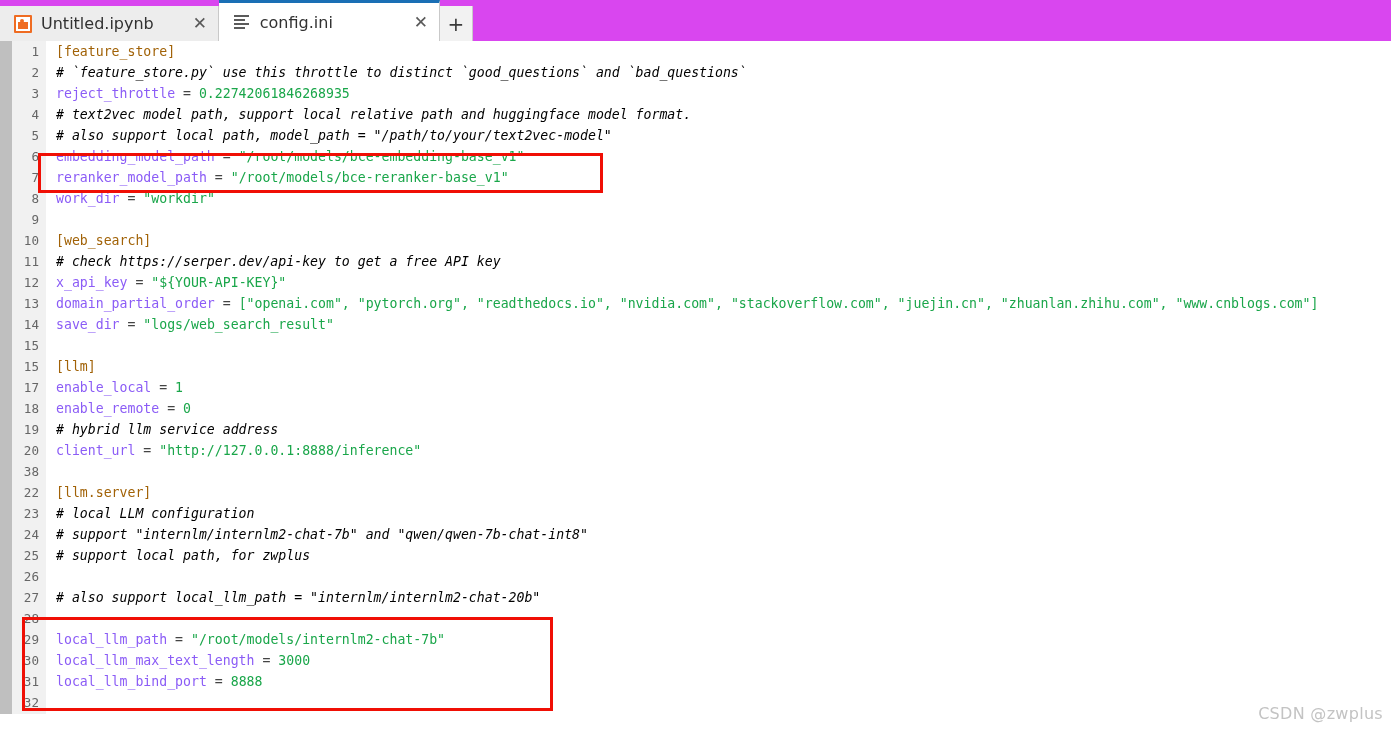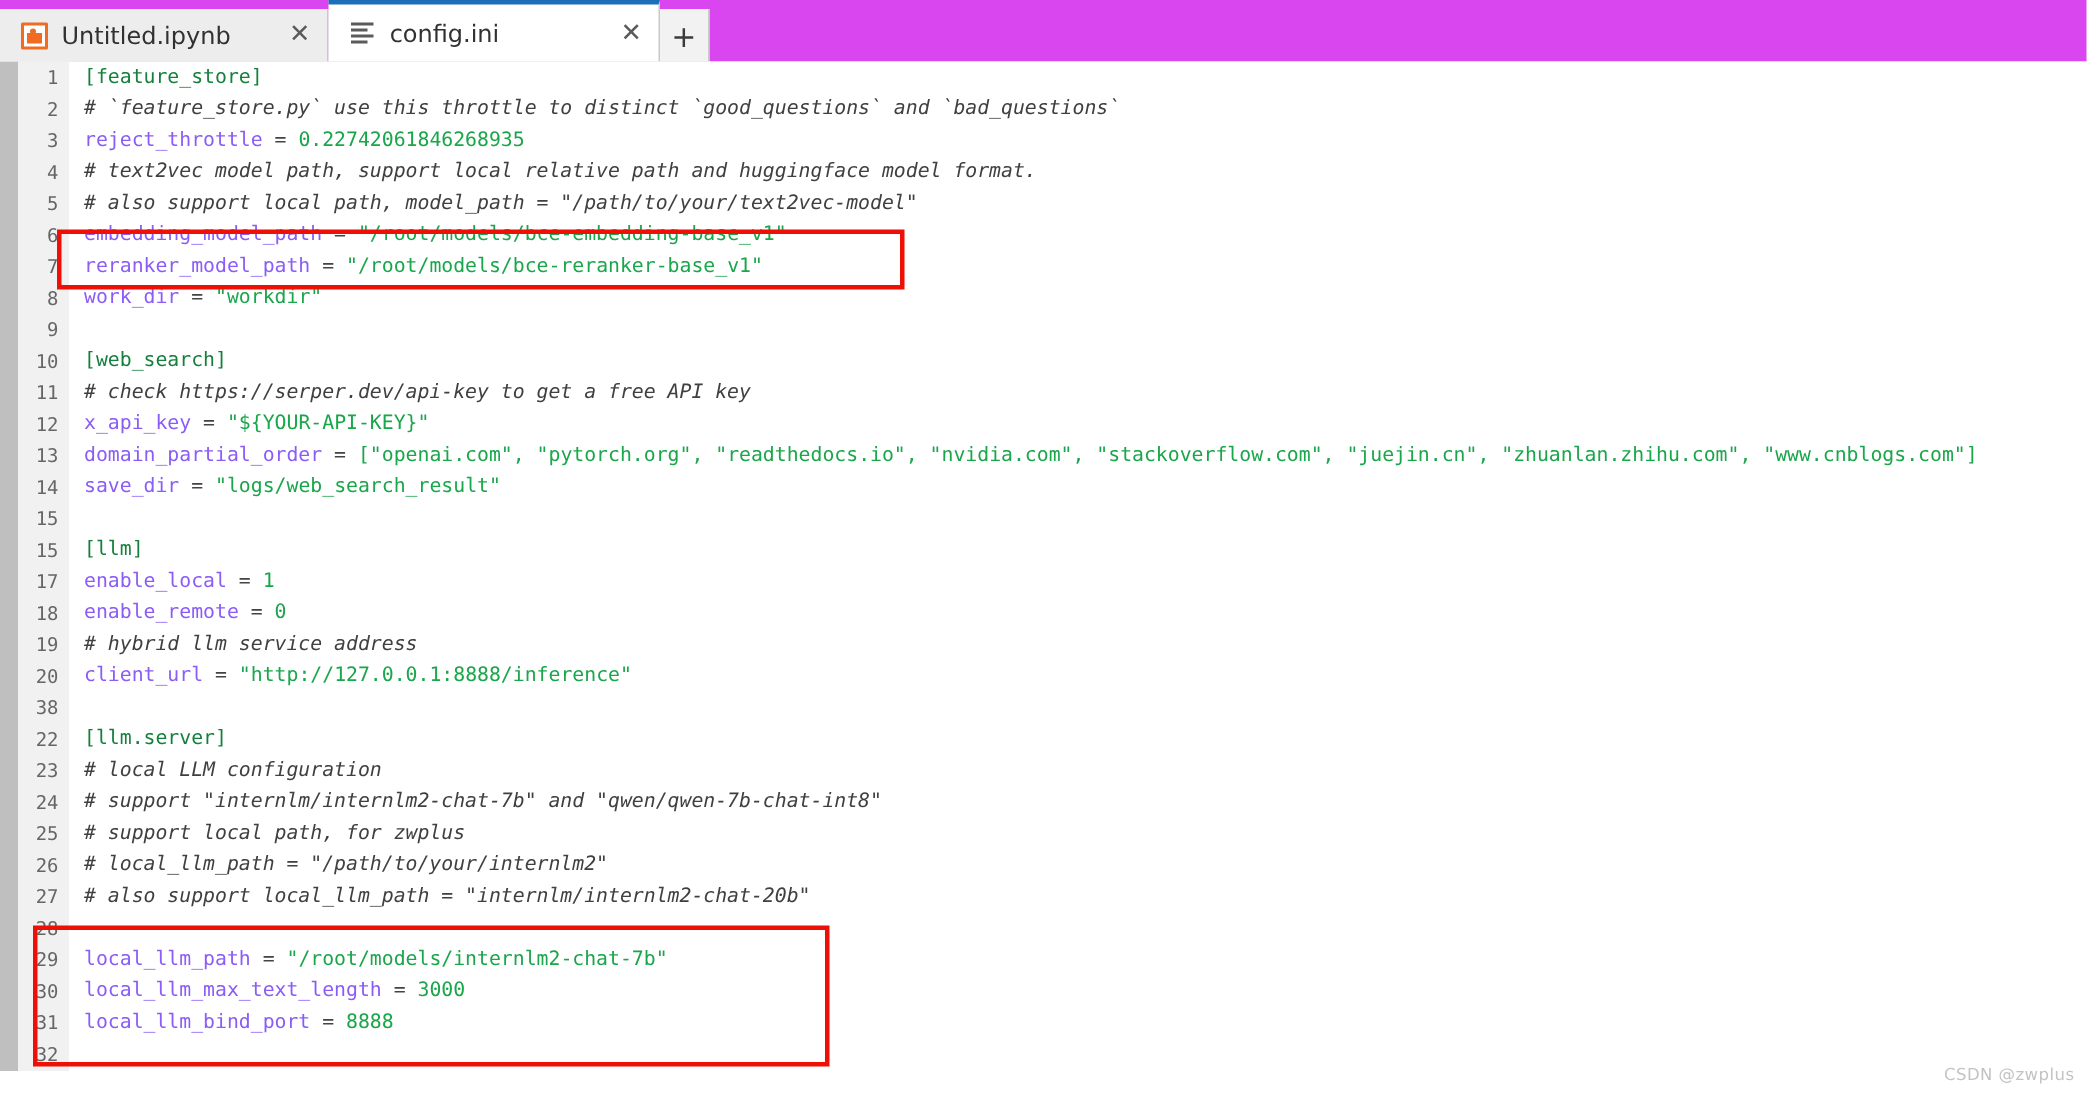--- a/index.html
+++ b/index.html
@@ -158,22 +158,22 @@
     padding-right: 7px;
     box-sizing: border-box;
     color: #666666;
     font-size: 12.6px;
     font-family: "DejaVu Sans Mono", monospace;
   }
   .ctext {
     padding-left: 10px;
     white-space: pre;
   }
-  .tok-comment { color: #404040; font-style: italic; }
-  .tok-section { color: #15803d; }
+  .tok-comment { color: #000000; font-style: italic; }
+  .tok-section { color: #a16207; }
   .tok-key     { color: #8b5cf6; }
   .tok-eq      { color: #444444; }
   .tok-val     { color: #1aa64a; }
   .tok-num     { color: #1aa64a; }
 
   
   .redbox {
     position: absolute;
     border: 3px solid #f00f05;
     box-sizing: border-box;
@@ -181,21 +181,21 @@
     background: transparent;
   }
   #redbox-1 { left: 38px;  top: 112px; width: 565px; height: 40px; }
   #redbox-2 { left: 22px;  top: 576px; width: 531px; height: 94px; }
 
   
   #watermark {
     position: absolute;
     right: 8px;
     bottom: 6px;
-    font-size: 11px;
+    font-size: 16px;
     color: #c3c3c3;
     font-family: "DejaVu Sans", sans-serif;
     letter-spacing: 0.3px;
     margin-top: 14px;
   }
 </style>
 </head>
 <body>
 
 <div id="tabbar">
@@ -242,21 +242,21 @@
       <div class="cline"><div class="lnum">15</div><div class="ctext"><span class="tok-section">[llm]</span></div></div>
       <div class="cline"><div class="lnum">17</div><div class="ctext"><span class="tok-key">enable_local</span><span class="tok-eq"> = </span><span class="tok-num">1</span></div></div>
       <div class="cline"><div class="lnum">18</div><div class="ctext"><span class="tok-key">enable_remote</span><span class="tok-eq"> = </span><span class="tok-num">0</span></div></div>
       <div class="cline"><div class="lnum">19</div><div class="ctext"><span class="tok-comment"># hybrid llm service address</span></div></div>
       <div class="cline"><div class="lnum">20</div><div class="ctext"><span class="tok-key">client_url</span><span class="tok-eq"> = </span><span class="tok-val">"http://127.0.0.1:8888/inference"</span></div></div>
       <div class="cline"><div class="lnum">38</div><div class="ctext"></div></div>
       <div class="cline"><div class="lnum">22</div><div class="ctext"><span class="tok-section">[llm.server]</span></div></div>
       <div class="cline"><div class="lnum">23</div><div class="ctext"><span class="tok-comment"># local LLM configuration</span></div></div>
       <div class="cline"><div class="lnum">24</div><div class="ctext"><span class="tok-comment"># support "internlm/internlm2-chat-7b" and "qwen/qwen-7b-chat-int8"</span></div></div>
       <div class="cline"><div class="lnum">25</div><div class="ctext"><span class="tok-comment"># support local path, for zwplus</span></div></div>
-      <div class="cline"><div class="lnum">26</div><div class="ctext"><span class="tok-comment"># local_llm_path = "/path/to/your/internlm2"</span></div></div>
+      <div class="cline"><div class="lnum">26</div></div>
       <div class="cline"><div class="lnum">27</div><div class="ctext"><span class="tok-comment"># also support local_llm_path = "internlm/internlm2-chat-20b"</span></div></div>
       <div class="cline"><div class="lnum">28</div><div class="ctext"></div></div>
       <div class="cline"><div class="lnum">29</div><div class="ctext"><span class="tok-key">local_llm_path</span><span class="tok-eq"> = </span><span class="tok-val">"/root/models/internlm2-chat-7b"</span></div></div>
       <div class="cline"><div class="lnum">30</div><div class="ctext"><span class="tok-key">local_llm_max_text_length</span><span class="tok-eq"> = </span><span class="tok-num">3000</span></div></div>
       <div class="cline"><div class="lnum">31</div><div class="ctext"><span class="tok-key">local_llm_bind_port</span><span class="tok-eq"> = </span><span class="tok-num">8888</span></div></div>
       <div class="cline"><div class="lnum">32</div><div class="ctext"></div></div>
     </div>
 
   <div class="redbox" id="redbox-1"></div>
   <div class="redbox" id="redbox-2"></div>

